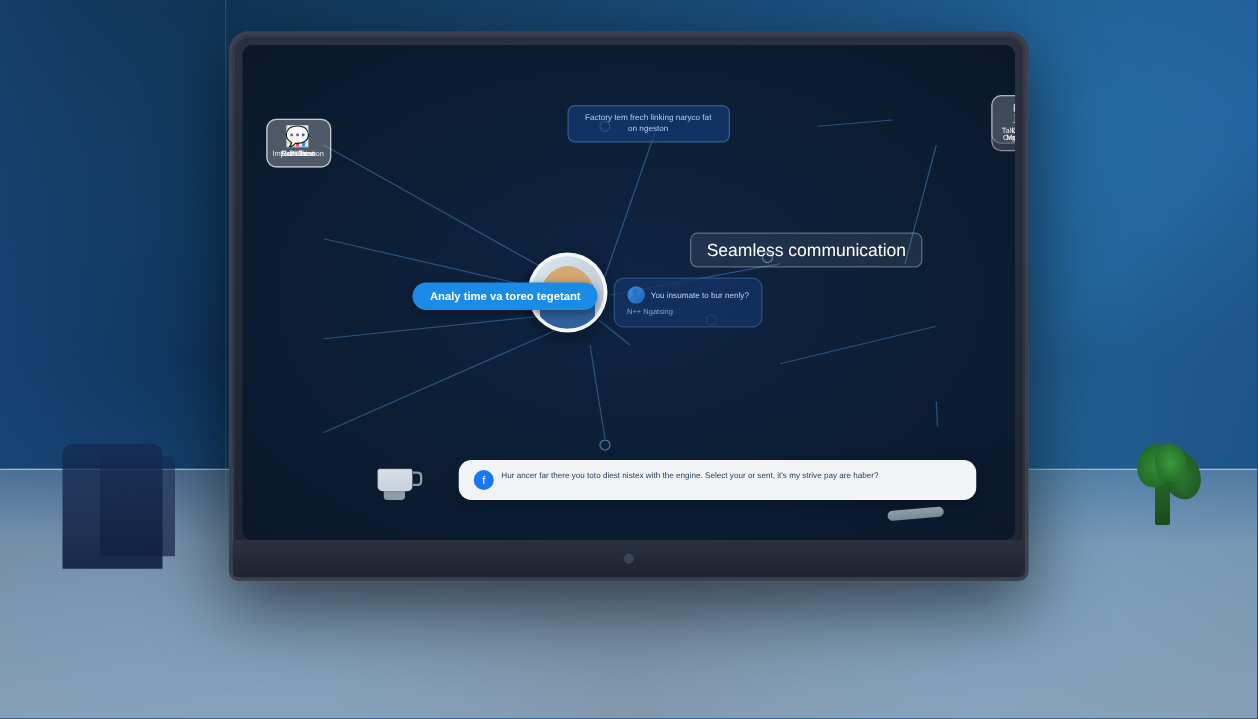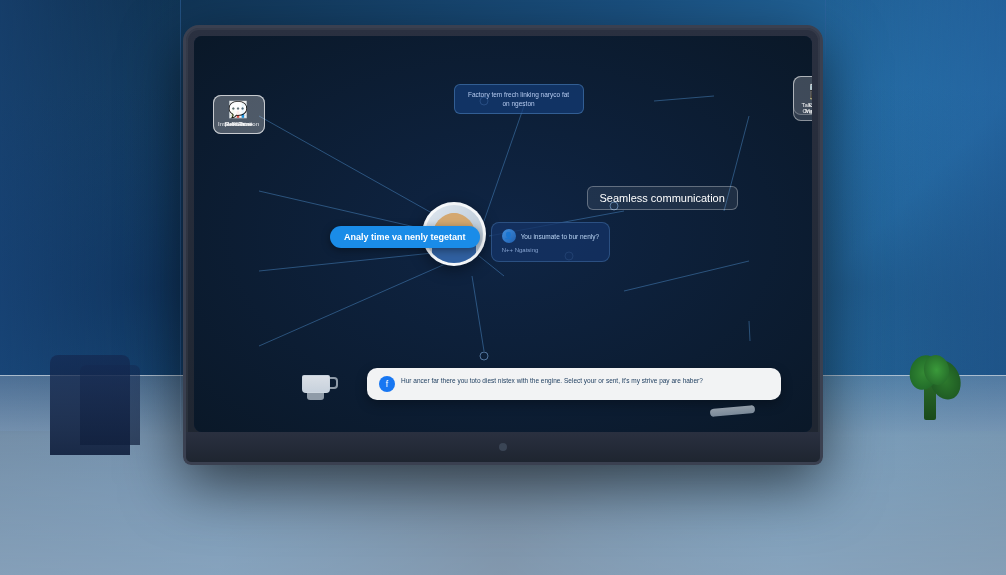--- a/index.html
+++ b/index.html
@@ -192,21 +192,21 @@
     
     .seamless-box {
       position: absolute;
       top: 38%;
       right: 12%;
       background: rgba(255,255,255,0.08);
       border: 1px solid rgba(255,255,255,0.3);
       border-radius: 6px;
       padding: 5px 12px;
       color: #fff;
-      font-size: 11px;
+      font-size: 14px;
       white-space: nowrap;
     }
 
     
     .top-feature-box {
       position: absolute;
       top: 12%;
       left: 42%;
       background: rgba(20,60,120,0.7);
       border: 1px solid rgba(100,160,220,0.4);
@@ -323,21 +323,21 @@
           <circle cx="375" cy="220" r="4" fill="none" stroke="rgba(150,200,255,0.5)" stroke-width="1"></circle>
           <circle cx="290" cy="320" r="4" fill="none" stroke="rgba(150,200,255,0.5)" stroke-width="1"></circle>
           <circle cx="420" cy="170" r="4" fill="none" stroke="rgba(150,200,255,0.5)" stroke-width="1"></circle>
         </svg>
 
         <div class="center-avatar">
           <div class="avatar-head"></div>
           <div class="avatar-figure"></div>
         </div>
 
-        <div class="main-label">Analy time va nenly tegetant</div>
+        <div class="main-label">Analy time va toreo tegetant</div>
 
         <div class="top-feature-box">Factory tem frech linking naryco fat on ngeston</div>
 
         <div class="seamless-box">Seamless communication</div>
 
         <div class="chat-box" style="top:47%;left:48%;max-width:130px;">
           <div style="display:flex;align-items:center;gap:5px;margin-bottom:3px;">
             <div style="width:14px;height:14px;border-radius:50%;background:linear-gradient(135deg,#4090e0,#2060b0);display:flex;align-items:center;justify-content:center;font-size:7px;">👤</div>
             <span>You insumate to bur nenly?</span>
           </div>

